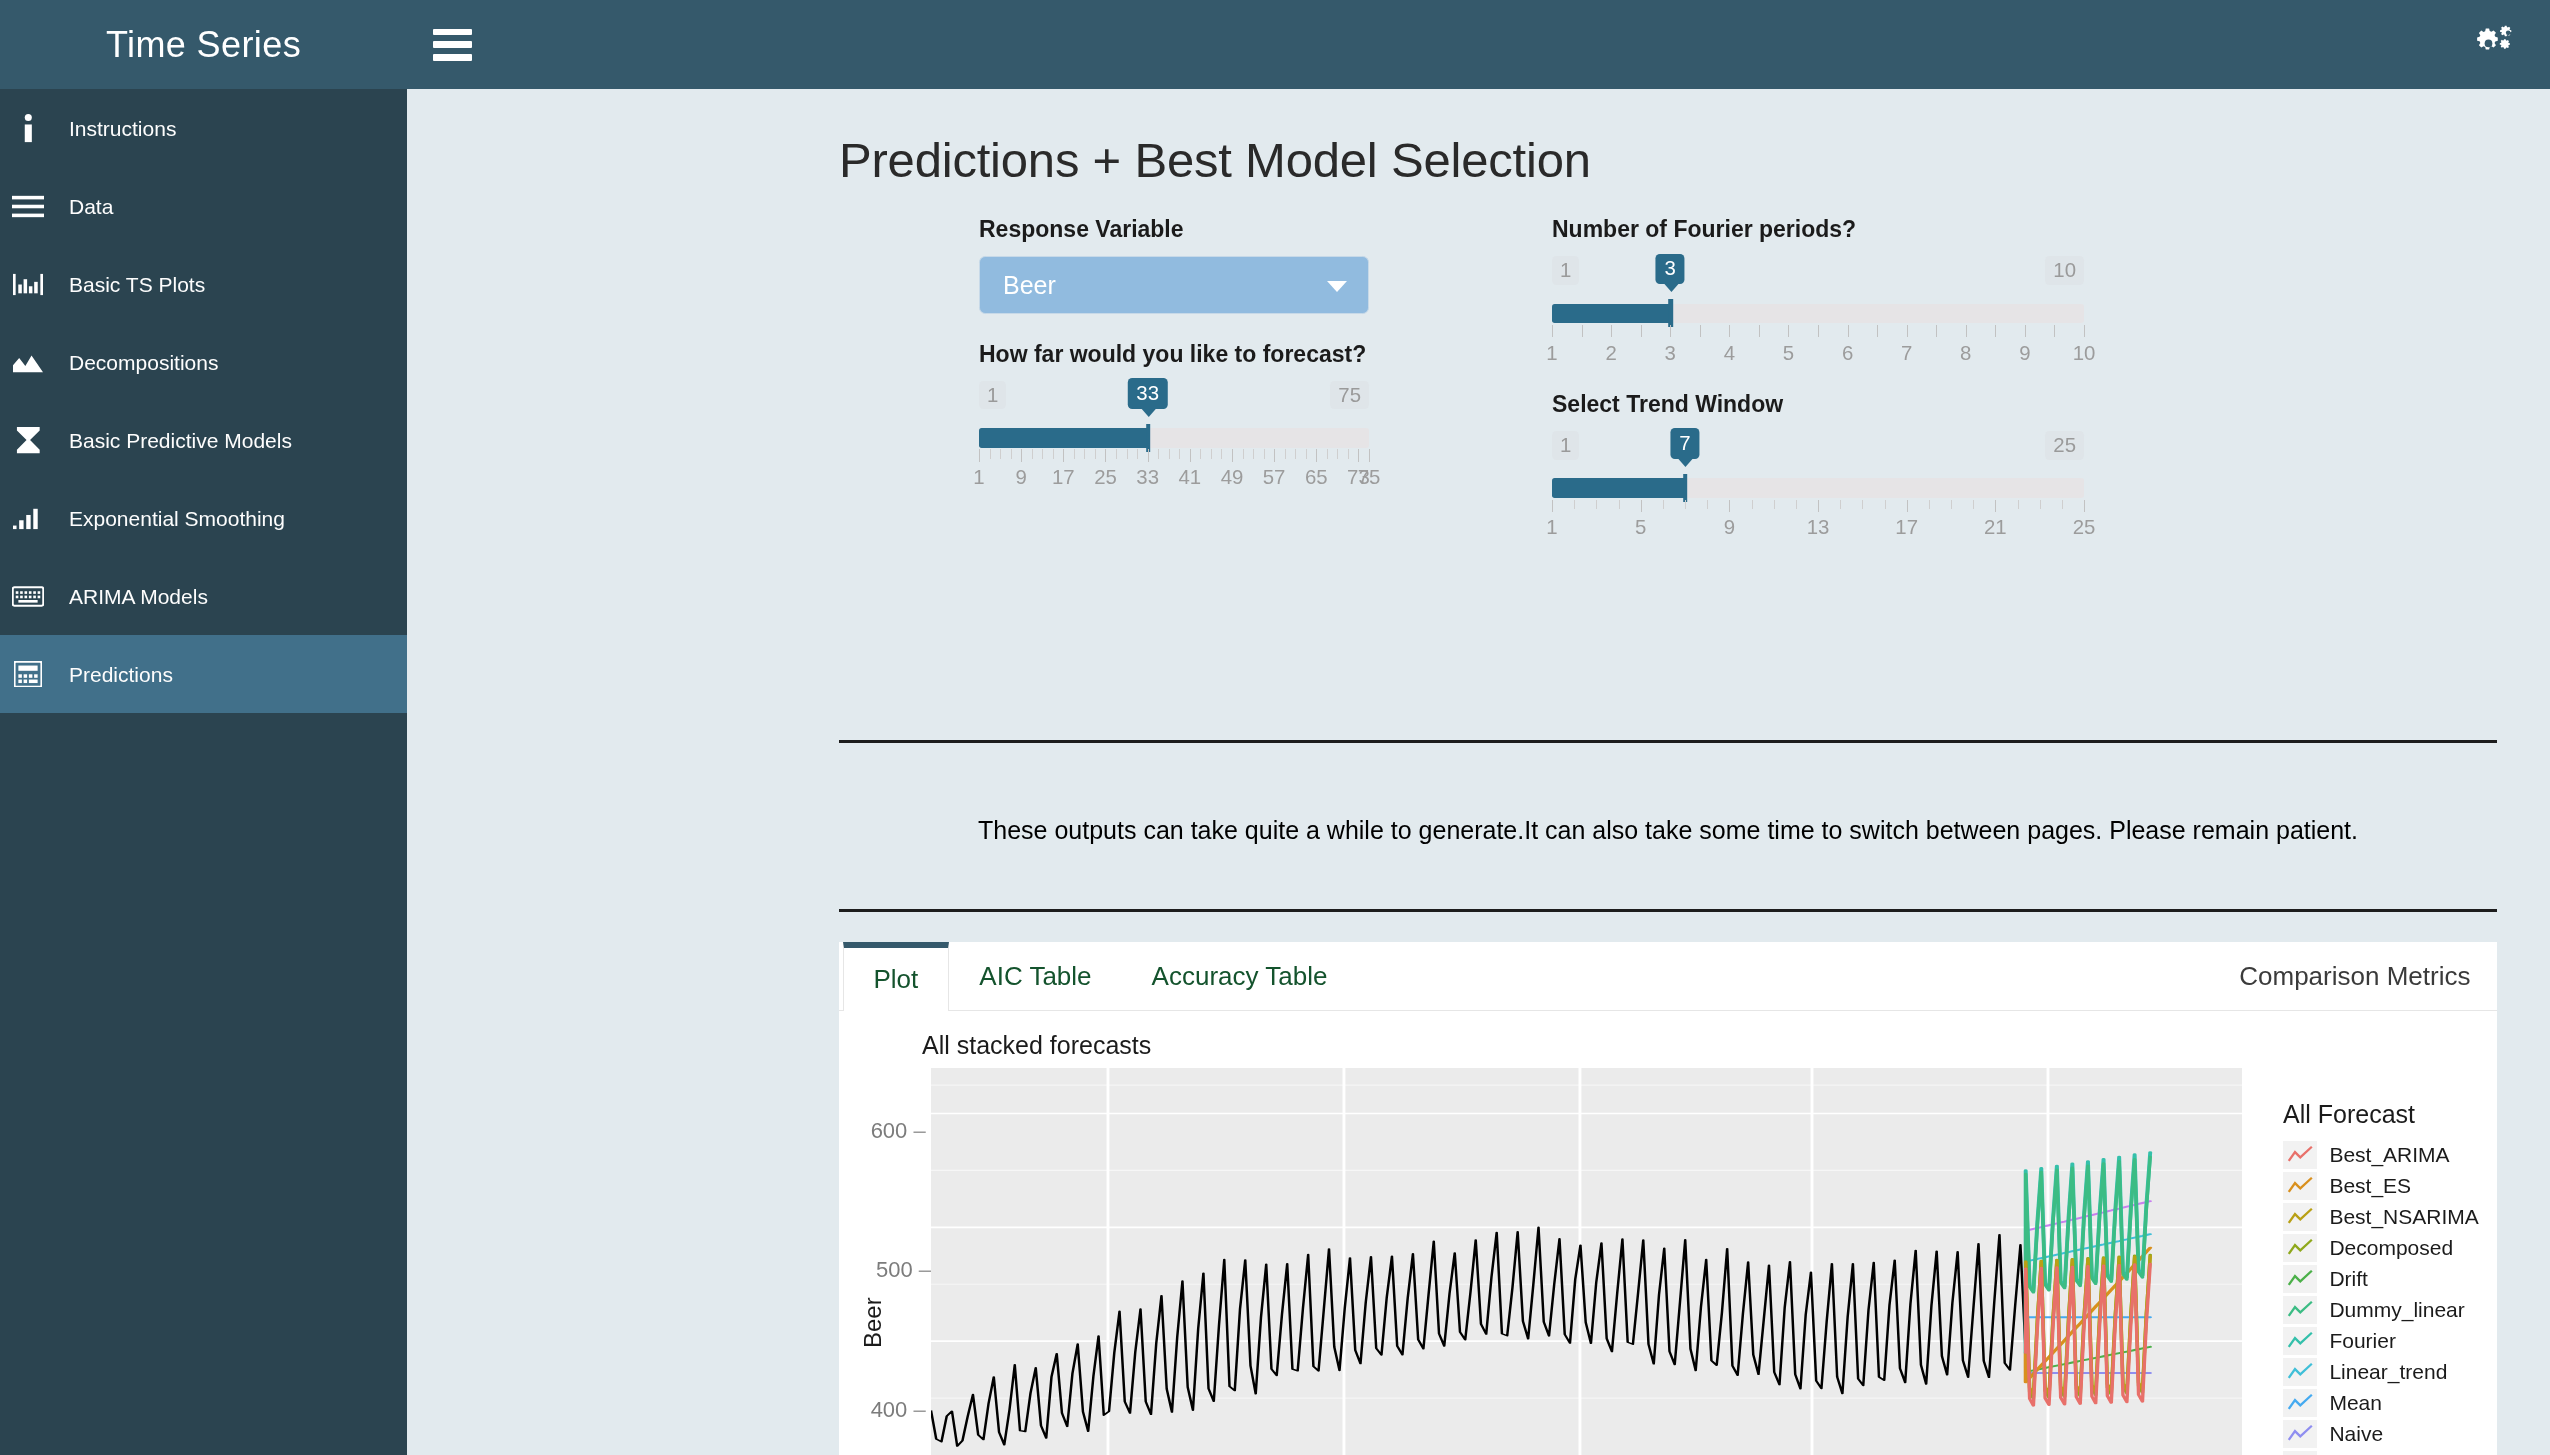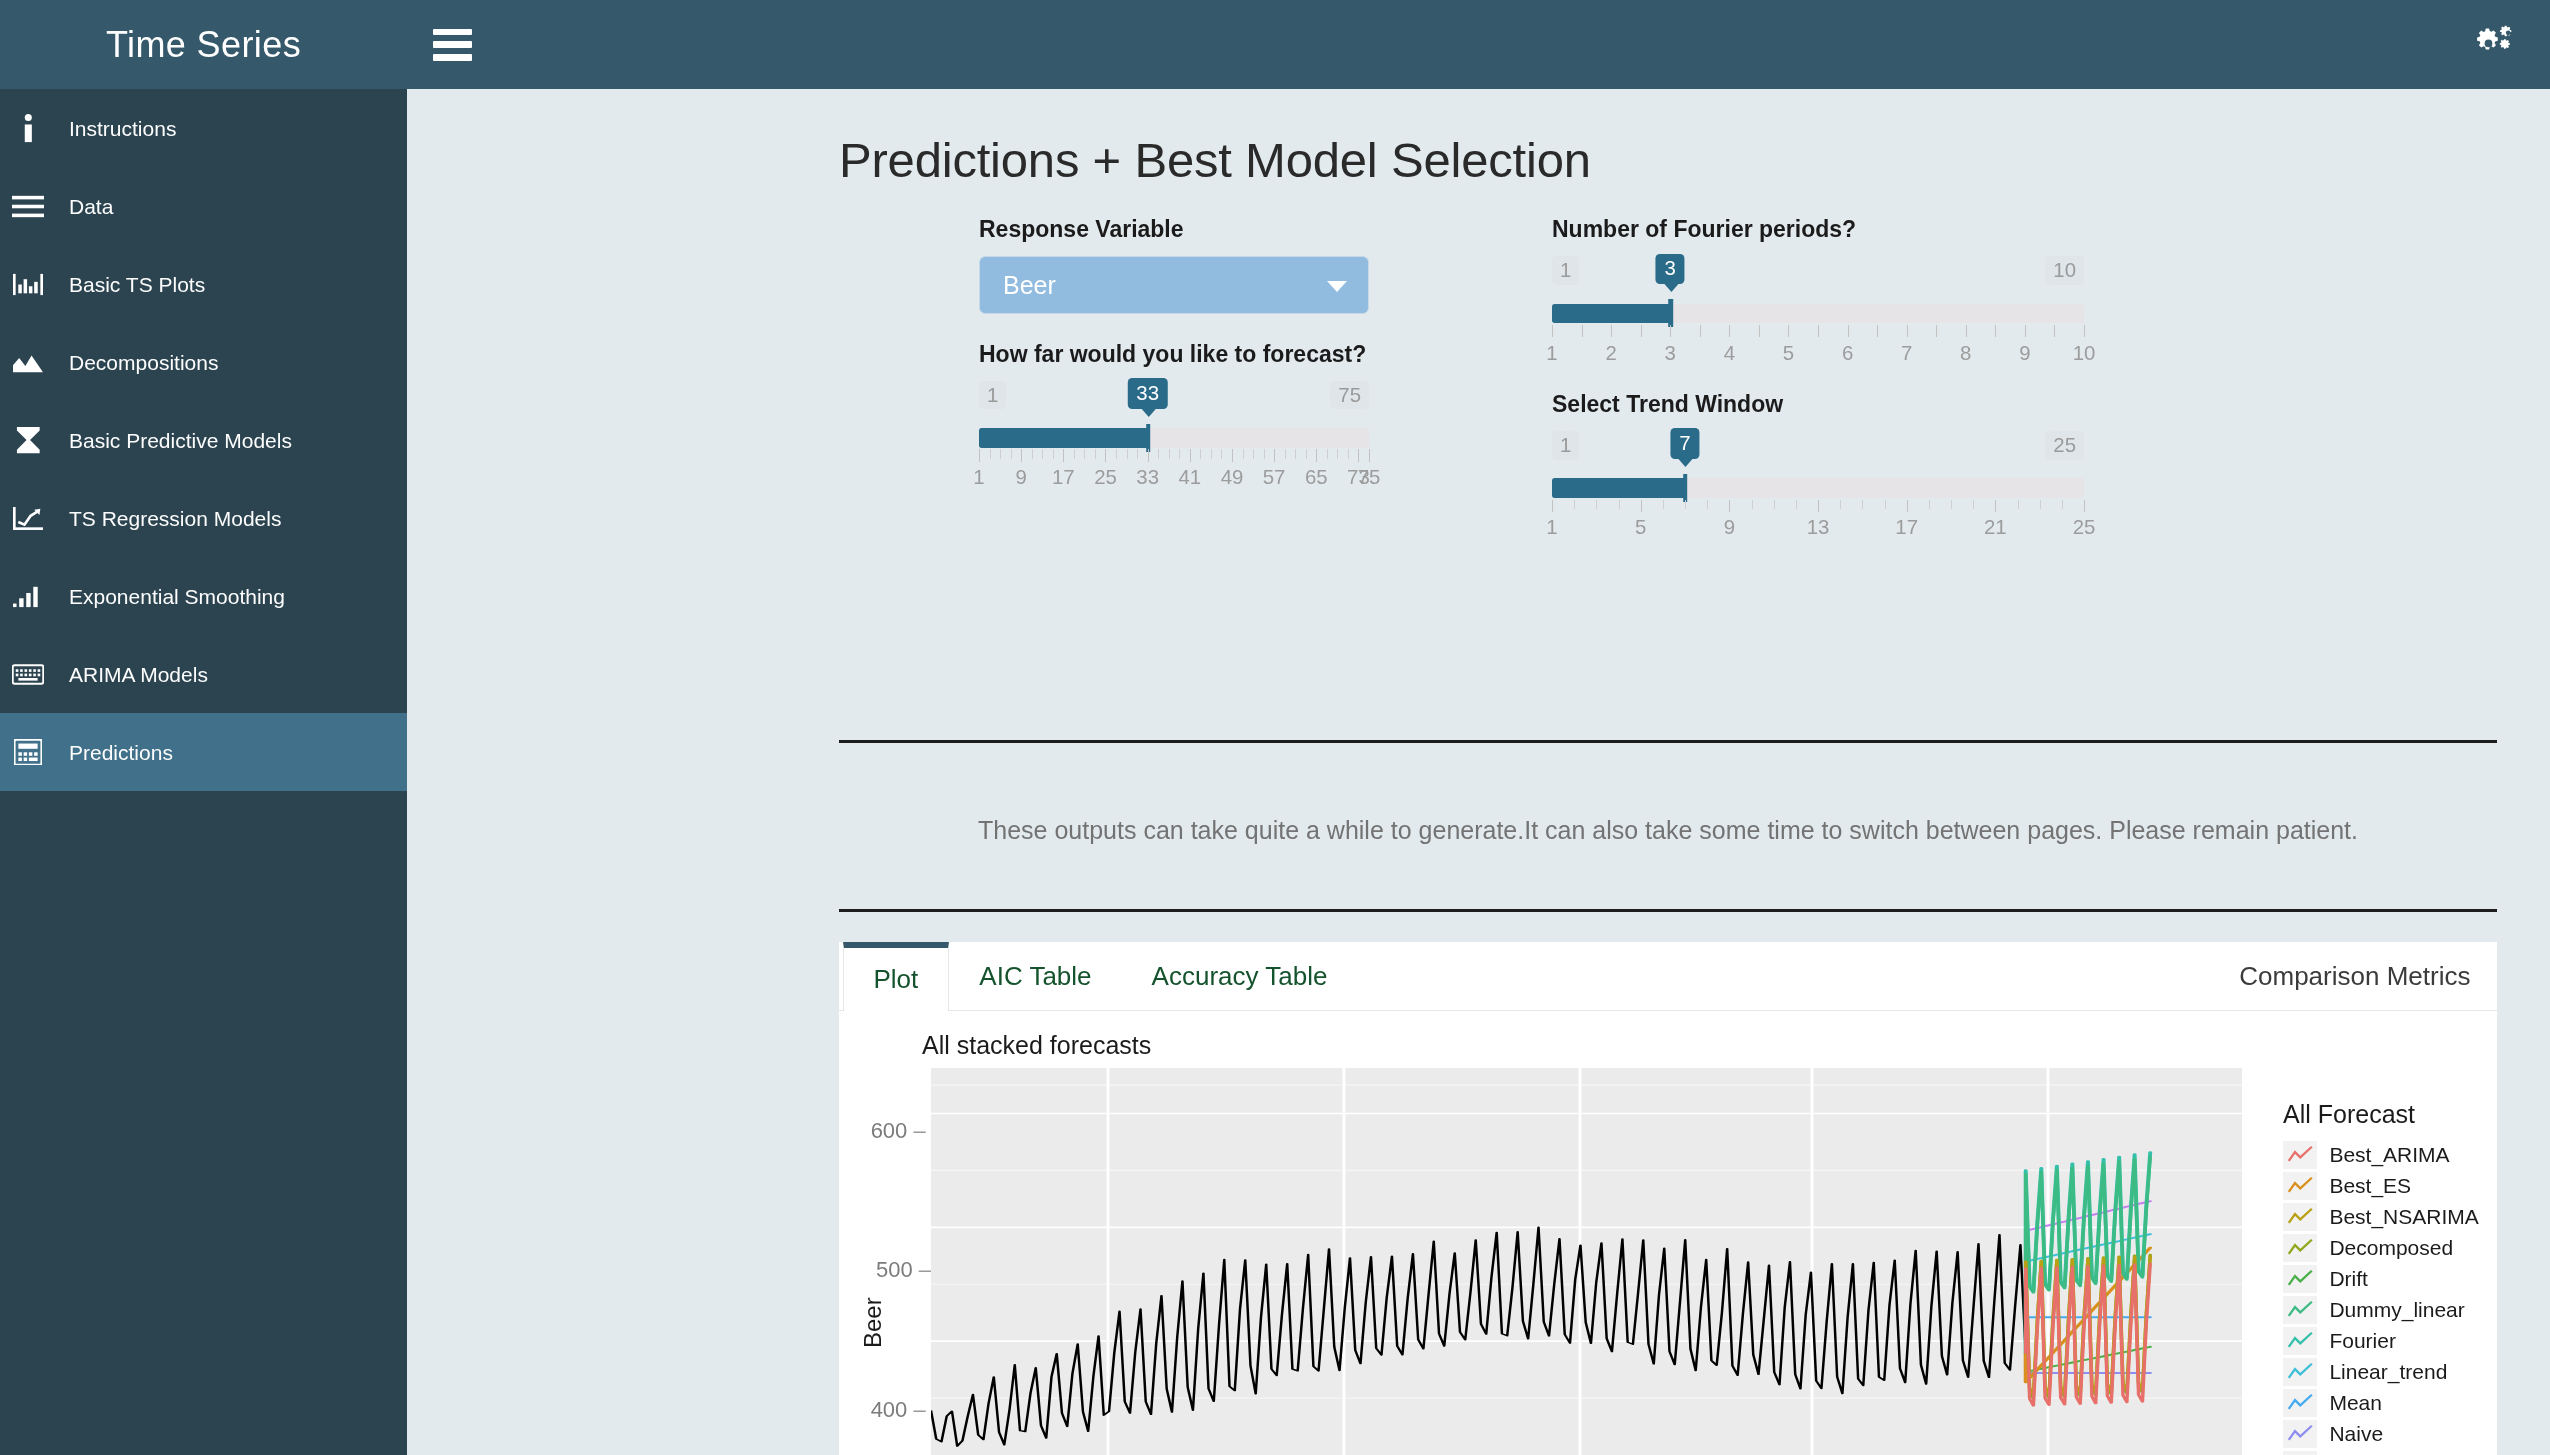--- a/index.html
+++ b/index.html
@@ -150,21 +150,21 @@
 
   
   .rule {
     position: absolute; left: 432px; right: 53px;
     height: 2.7px; background: #1d1d1d;
   }
   #rule1 { top: 651px; }
   #rule2 { top: 820px; }
   #note {
     position: absolute; left: 432px; right: 53px; top: 727px;
-    text-align: center; font-size: 25px; color: #737373;
+    text-align: center; font-size: 25px; color: #000000;
   }
 
   
   #card {
     position: absolute; left: 432px; right: 53px; top: 853px; bottom: 0;
     background: #ffffff;
   }
   #tabrow {
     position: relative; height: 69px;
     border-bottom: 0.9px solid #e6e6e6;
@@ -279,31 +279,20 @@
           </span>
           <span class="nav-label">Decompositions</span>
         </div>
         <div class="nav-item">
           <span class="nav-ico">
             <svg width="26.6" height="28" viewBox="0 0 30 32">
               <path d="M2 1h26v4l-11 11 11 11v4H2v-4l11-11L2 5z" fill="#fff"></path>
             </svg>
           </span>
           <span class="nav-label">Basic Predictive Models</span>
-        </div>
-        <div class="nav-item">
-          <span class="nav-ico">
-            <svg width="30" height="25" viewBox="0 0 34 28">
-              <rect x="0" y="1" width="3" height="26" fill="#fff"></rect>
-              <rect x="0" y="24" width="34" height="3" fill="#fff"></rect>
-              <polyline points="6,18 13,21 20,11 28,6" fill="none" stroke="#fff" stroke-width="3"></polyline>
-              <polygon points="24,4 31,3 30,10" fill="#fff"></polygon>
-            </svg>
-          </span>
-          <span class="nav-label">TS Regression Models</span>
         </div>
         <div class="nav-item">
           <span class="nav-ico">
             <svg width="30" height="25" viewBox="0 0 34 28">
               <rect x="0" y="22" width="4" height="4" fill="#fff"></rect>
               <rect x="7" y="16" width="5" height="10" fill="#fff"></rect>
               <rect x="15" y="10" width="5" height="16" fill="#fff"></rect>
               <rect x="23" y="3" width="5" height="23" fill="#fff"></rect>
             </svg>
           </span>

